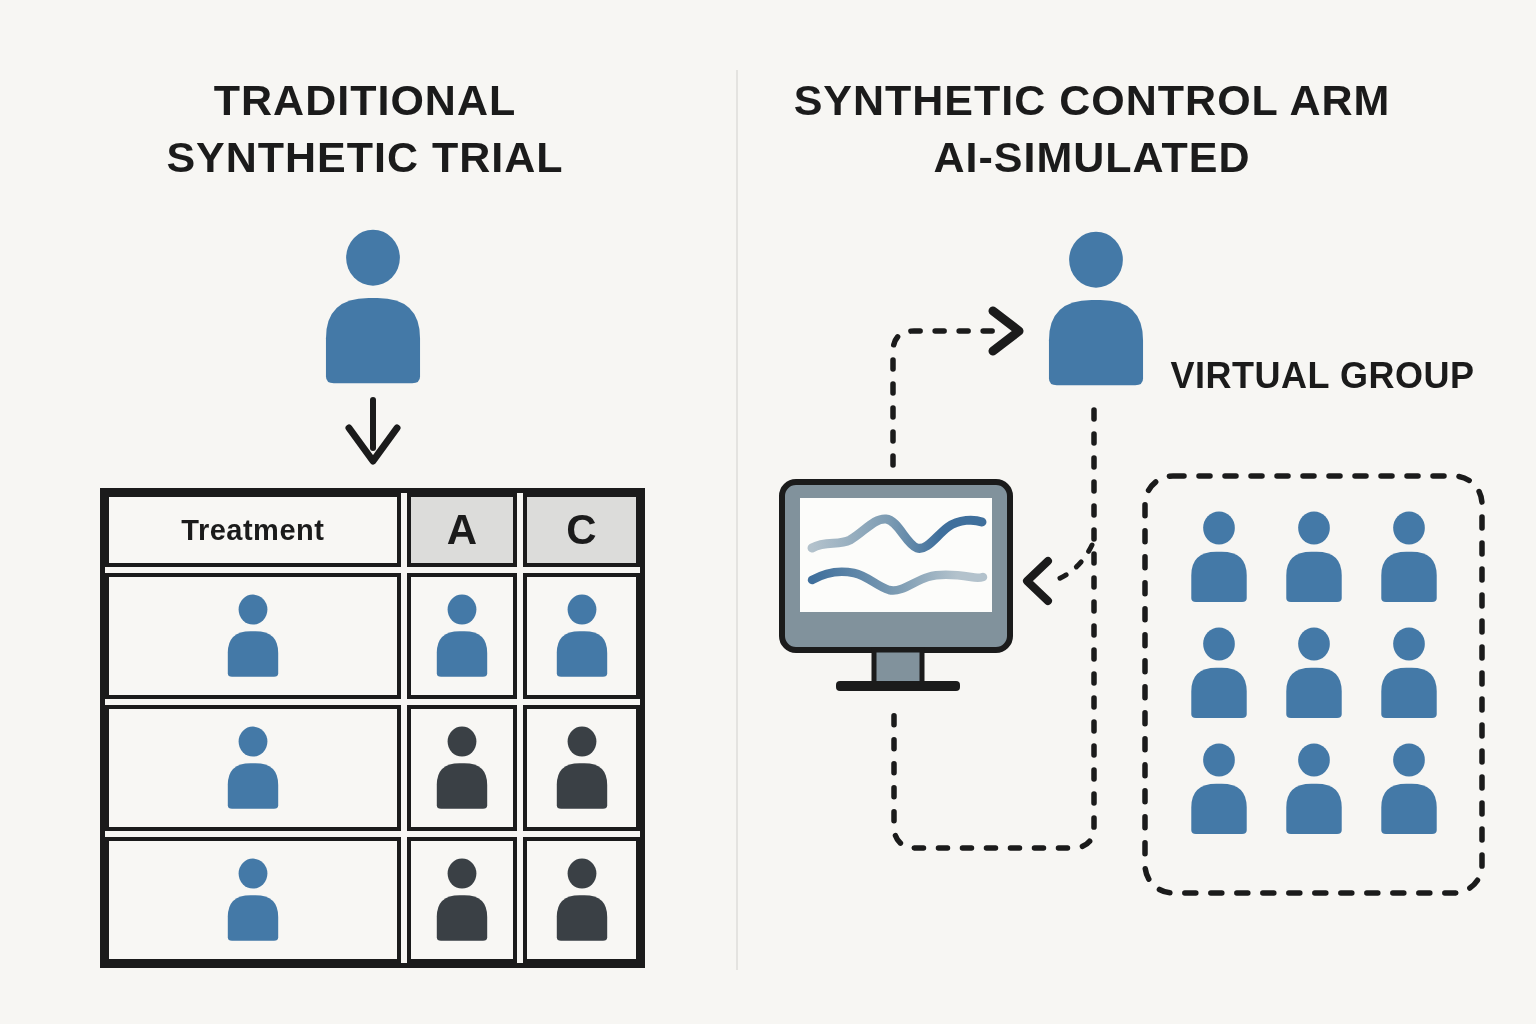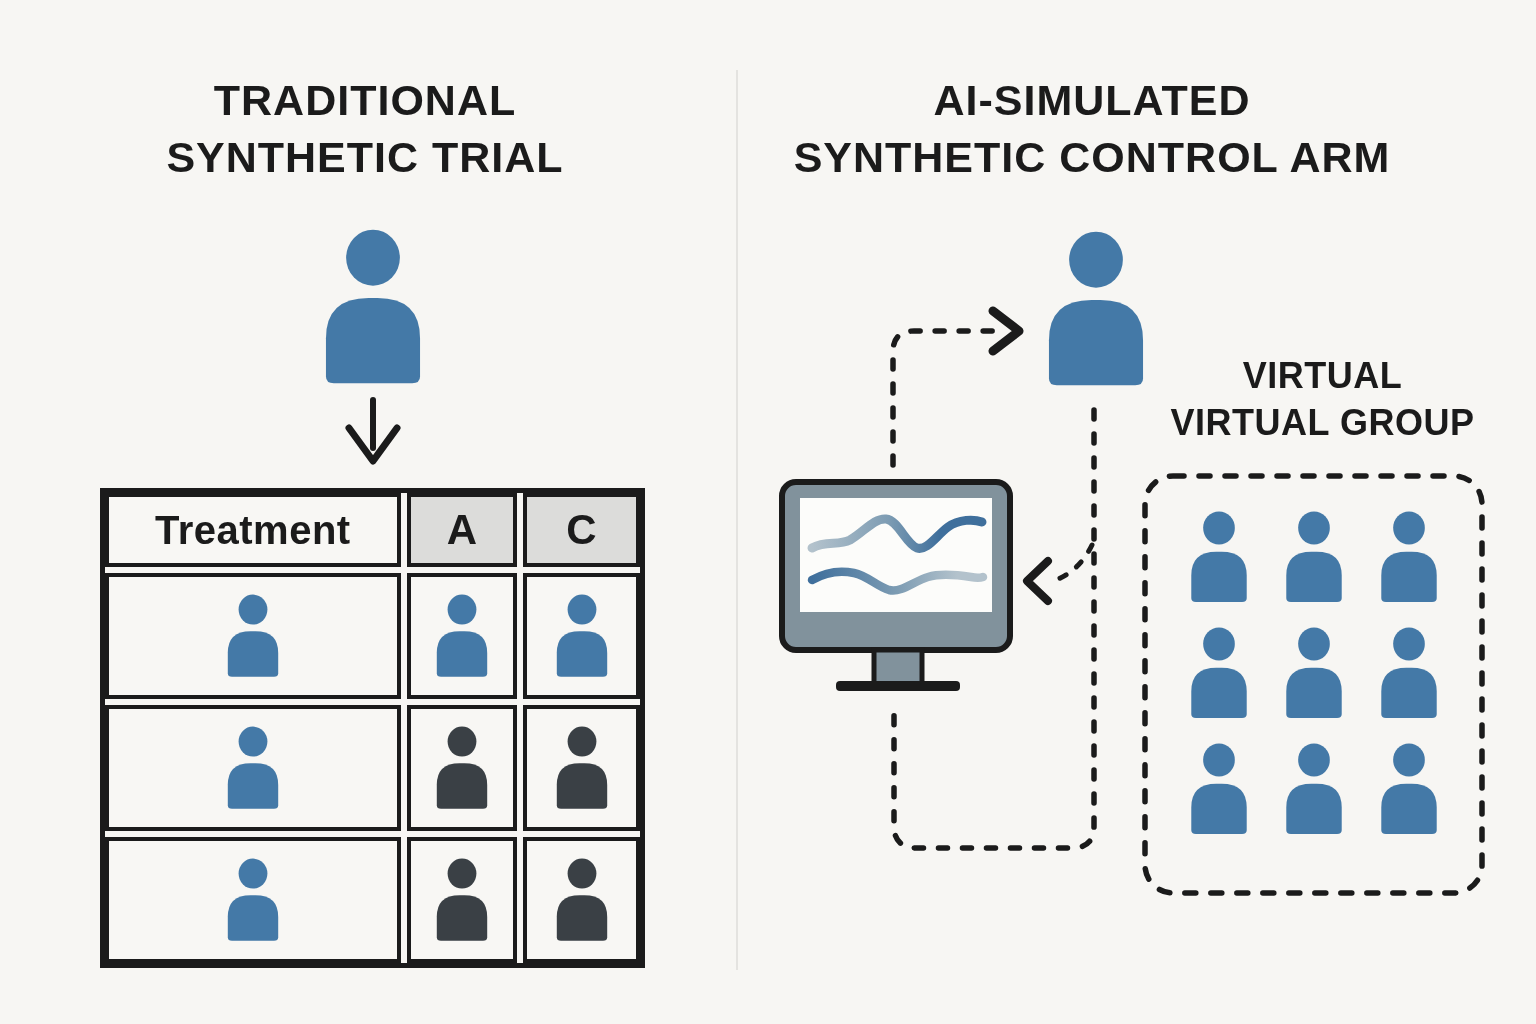--- a/index.html
+++ b/index.html
@@ -27,21 +27,21 @@
     width:100%;height:100%;display:grid;
     grid-template-columns:2.68fr 1fr 1.06fr;
     grid-template-rows:74px 1fr 1fr 1fr;
     gap:6px;
   }
   .cell{
     box-sizing:border-box;border:4px solid #1b1b1b;background:#f8f7f4;
     display:flex;align-items:center;justify-content:center;
   }
   .cell.gray{background:#dcdcda;}
-  .cell.th{font-weight:700;font-size:40px;letter-spacing:0.5px;}
+  .cell.th{font-weight:700;font-size:29px;letter-spacing:0.5px;}
   .cell.th-sm{font-weight:700;font-size:42px;}
   .cell .p{width:60px;height:86px;}
   
   .vg-label{
     position:absolute;left:1150px;top:352px;width:345px;text-align:center;
     font-weight:700;font-size:36px;line-height:47px;letter-spacing:0.5px;
   }
   .monitor{position:absolute;left:778px;top:478px;width:240px;height:220px;}
   .vg-grid{
     position:absolute;left:1186px;top:510px;display:grid;
@@ -127,31 +127,30 @@
       <div class="cell">
           <div class="p"><svg viewBox="0 0 100 140" width="100%" height="100%" preserveAspectRatio="xMidYMid meet">
               <ellipse cx="50" cy="26" rx="24" ry="25" fill="#3a4045"></ellipse>
               <path d="M8 132 Q8 138 15 138 L85 138 Q92 138 92 132 L92 98 Q92 62 54 62 L46 62 Q8 62 8 98 Z" fill="#3a4045"></path>
             </svg></div>
         </div>
     </div>
   </div>
 
   <div class="title title-right">
+    <div>SYNTHETIC CONTROL ARM</div>
     <div>AI-SIMULATED</div>
-    <div>SYNTHETIC CONTROL ARM</div>
   </div>
 
   <div class="hero-person hero-right"><svg viewBox="0 0 100 140" width="100%" height="100%" preserveAspectRatio="xMidYMid meet">
         <ellipse cx="50" cy="26" rx="24" ry="25" fill="#4479a7"></ellipse>
         <path d="M8 132 Q8 138 15 138 L85 138 Q92 138 92 132 L92 98 Q92 62 54 62 L46 62 Q8 62 8 98 Z" fill="#4479a7"></path>
       </svg></div>
 
   <div class="vg-label">
-    <div>VIRTUAL</div>
     <div>VIRTUAL GROUP</div>
   </div>
 
   <div class="monitor">
     <svg viewBox="0 0 240 220" width="240" height="220">
       <defs>
         <linearGradient id="gTop" x1="0" y1="0" x2="1" y2="0">
           <stop offset="0" stop-color="#b3c2cc"></stop>
           <stop offset="0.45" stop-color="#7d9cb3"></stop>
           <stop offset="0.75" stop-color="#3f6f9c"></stop>

